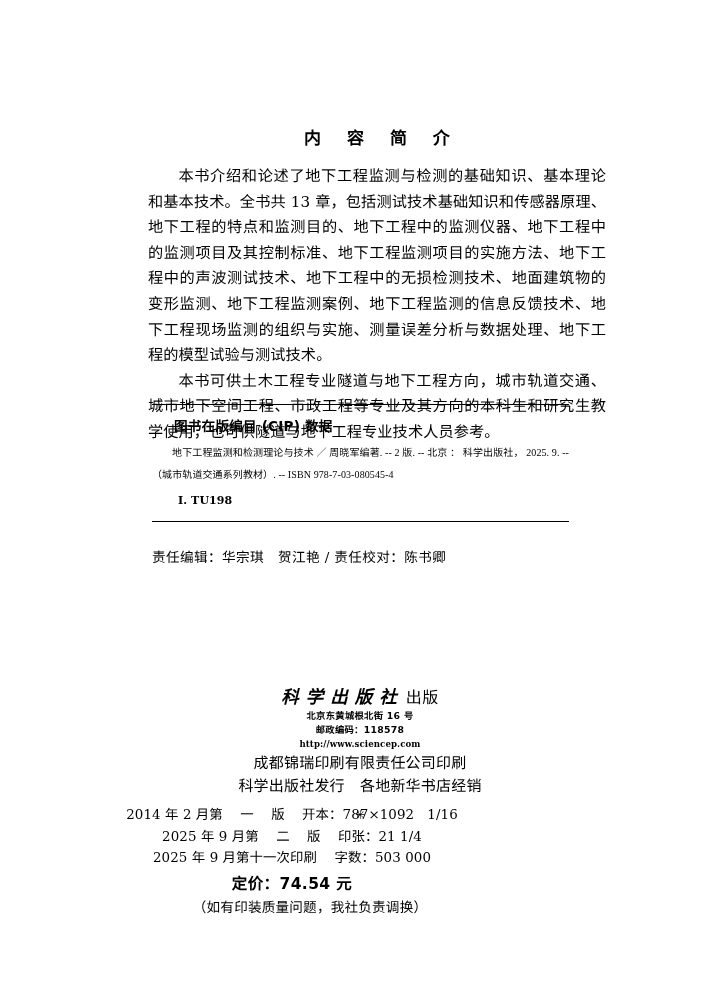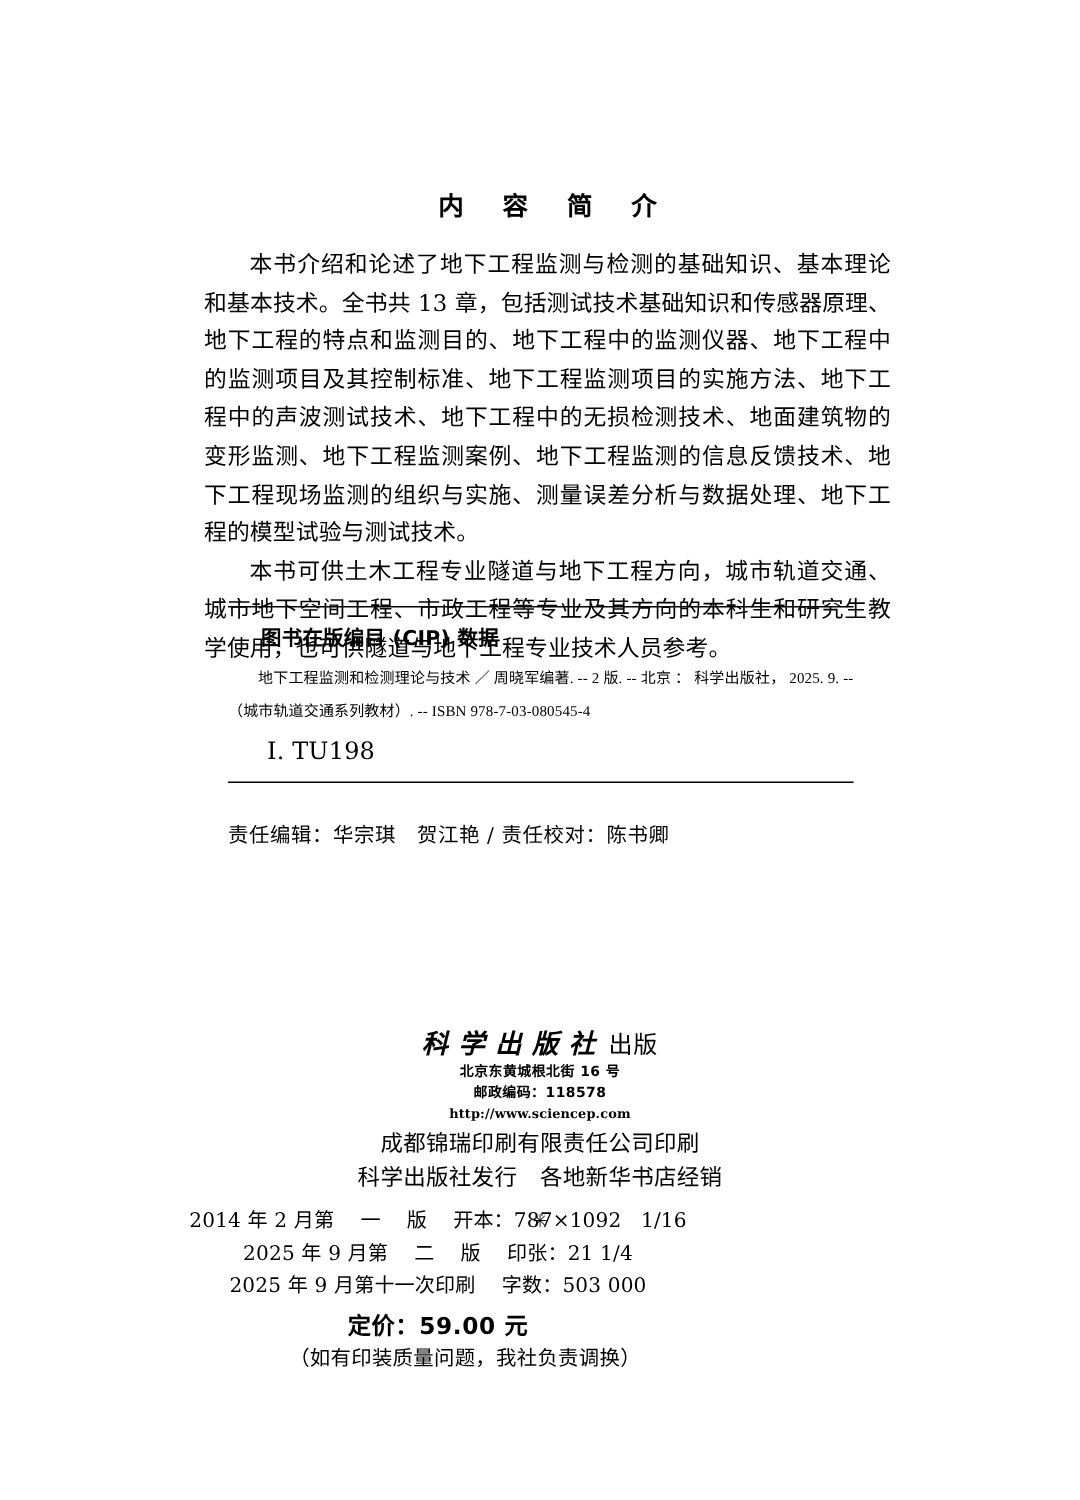--- a/index.html
+++ b/index.html
@@ -21,21 +21,21 @@
     position: absolute;
     left: 0;
     top: 0;
     width: 720px;
     height: 1000px;
   }
 
   
   .abstract-block {
     position: absolute;
-    left: 136px;
+    left: 148px;
     top: 126px;
     width: 458px;
   }
 
   .abstract-heading {
     text-align: center;
     font-family: "DejaVu Sans", "Liberation Sans", sans-serif;
     font-weight: bold;
     font-size: 17px;
     letter-spacing: 10px;
@@ -87,24 +87,25 @@
     line-height: 21.5px;
     text-align: justify;
     text-justify: inter-ideograph;
     text-indent: 2em;
     margin: 6px 0 0 0;
     letter-spacing: 0.1px;
   }
 
   .cip-line {
     font-family: "DejaVu Serif", "Liberation Serif", serif;
-    font-size: 16px;
+    font-size: 11px;
     line-height: 21.5px;
     margin: 5px 0 0 0;
     letter-spacing: 0.1px;
+    font-weight: bold;
   }
   .cip-line.indent1 { margin-left: 26px; }
   .cip-line.indent2 { margin-left: 13px; }
 
   .rule-lower {
     margin-top: 9px;
   }
 
   
   .credits {
@@ -193,21 +194,21 @@
 
   .price-line {
     font-family: "DejaVu Sans", "Liberation Sans", sans-serif;
     font-weight: bold;
     font-size: 15.5px;
     line-height: 25px;
     letter-spacing: 0.4px;
     margin-top: 3px;
   }
   .note-line {
-    font-family: Liberation Mono, monospace;
+    font-family: Liberation Serif, serif;
     font-size: 13.6px;
     line-height: 22px;
     letter-spacing: 0.2px;
     padding-left: 36px;
   }
 </style>
 </head>
 <body>
 
 <div class="page">
@@ -239,17 +240,17 @@
     <div class="url-line">http://www.sciencep.com</div>
     <div class="printer-line">成都锦瑞印刷有限责任公司印刷</div>
     <div class="printer-line">科学出版社发行　各地新华书店经销</div>
     <div class="star">✳</div>
   </div>
 
   <div class="specs">
     <div class="spec-row">2014 年 2 月第    一    版    开本：787×1092   1/16</div>
     <div class="spec-row">2025 年 9 月第    二    版    印张：21 1/4</div>
     <div class="spec-row">2025 年 9 月第十一次印刷    字数：503 000</div>
-    <div class="price-line">定价：59.00 元</div>
+    <div class="price-line">定价：74.54 元</div>
     <div class="note-line">（如有印装质量问题，我社负责调换）</div>
   </div>
 
 </div>
 
 </body></html>

